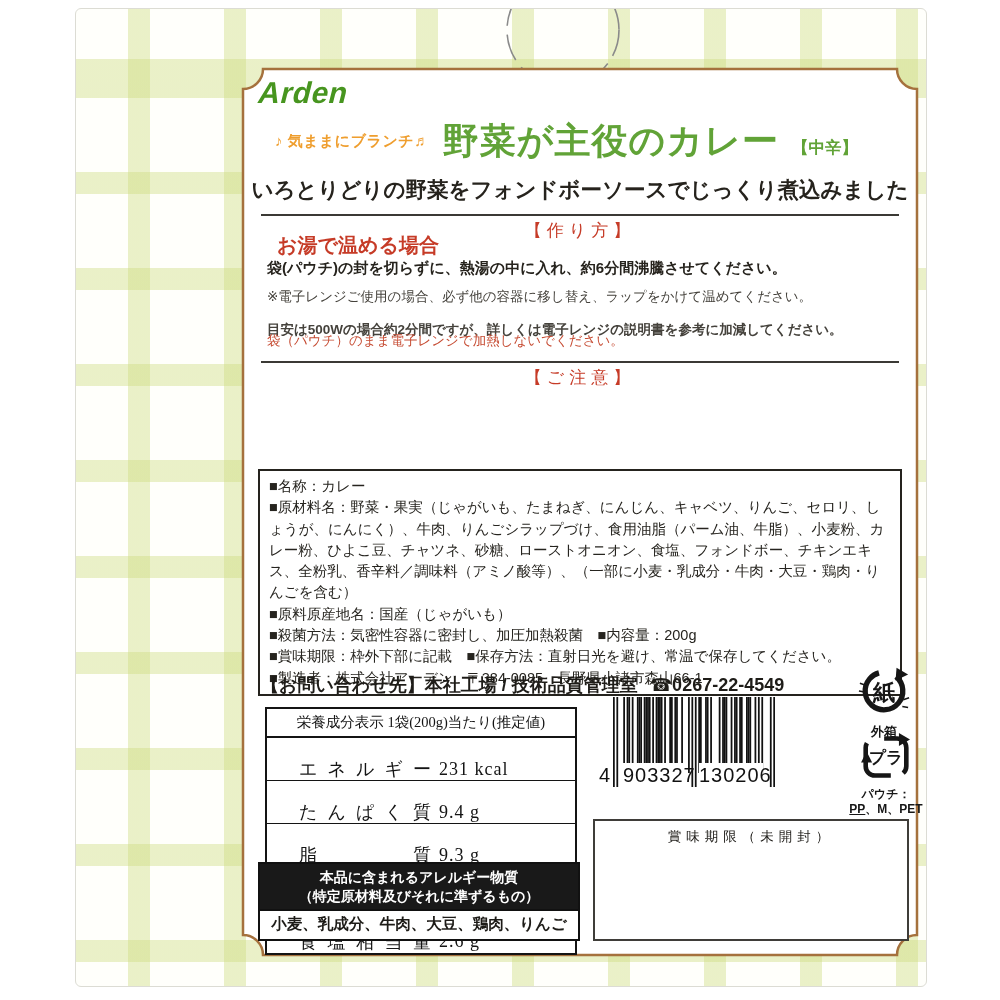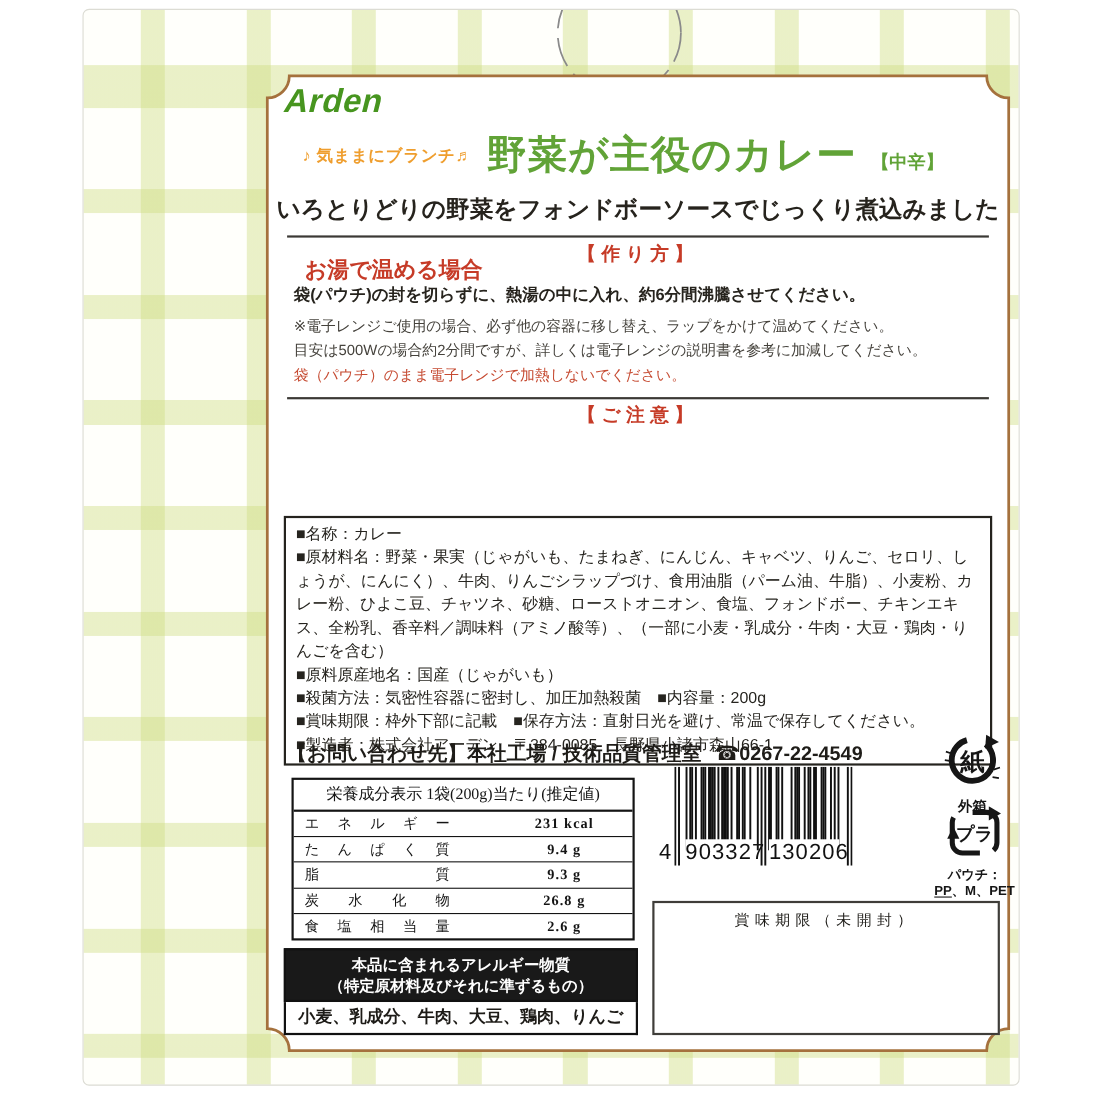--- a/index.html
+++ b/index.html
@@ -19,42 +19,42 @@
   .abs{position:absolute;}
   .logo{left:18px;top:9px;font-size:30px;font-weight:bold;color:#47951f;letter-spacing:.5px;}
   .logo .slant{display:inline-block;transform:skewX(-14deg);}
   .title-row{left:34px;top:50px;width:630px;display:flex;align-items:baseline;gap:13px;white-space:nowrap;}
   .tagline{font-size:15px;font-weight:bold;color:#ef9e2e;position:relative;top:-7px;letter-spacing:.5px;}
   .main-title{font-size:36px;font-weight:bold;color:#61a337;font-family:"Liberation Serif","DejaVu Serif",serif;letter-spacing:1px;}
   .spice{font-size:16.5px;font-weight:bold;color:#61a337;}
   .subtitle{left:0;top:108px;width:678px;text-align:center;font-size:21.5px;font-weight:bold;color:#26231d;}
   .divider{left:20px;width:638px;height:0;border-top:2px solid #3b3935;}
   .d1{top:147px;} .d2{top:294px;}
-  .sec-head{left:0;width:678px;text-align:center;font-size:17px;font-weight:bold;color:#c63b27;letter-spacing:5px;}
+  .sec-head{left:0;width:678px;text-align:center;font-size:17px;font-weight:normal;color:#c63b27;letter-spacing:5px;}
   .howto-head{top:152px;}
   .boil-head{left:36px;top:165px;font-size:20px;font-weight:bold;color:#c63b27;}
   .boil-text{left:26px;top:192px;font-size:15px;font-weight:bold;color:#26231d;}
   .mw-note{left:26px;font-size:13.5px;color:#45423c;}
-  .n1{top:221px;} .n2{top:243px;}
+  .n1{top:221px;} .n2{top:254px;font-weight:bold;}
   .mw-warn{left:26px;top:265px;font-size:13.5px;color:#c64b32;}
   .caution-head{top:299px;}
   .caution-list{left:24px;top:321px;width:640px;font-size:14px;line-height:21px;color:#c2503a;}
   .caution-list div{padding-left:19px;text-indent:-19px;}
   .info-box{left:17px;top:402px;width:622px;border:2px solid #25231e;padding:5px 9px;
             font-size:14.5px;line-height:21.3px;color:#26241f;}
   .contact{left:20px;top:606px;font-size:18px;font-weight:bold;color:#1e1c18;white-space:nowrap;}
   .contact .gap{margin-left:12px;}
   .nutrition{left:24px;top:640px;width:308px;border:2.5px solid #141414;color:#141414;
              font-family:"Liberation Serif","DejaVu Serif",serif;background:#fff;}
   .nut-title{height:27px;line-height:27px;text-align:center;font-size:14.5px;border-bottom:2px solid #141414;}
   .nut-row{height:22.2px;display:flex;justify-content:space-between;align-items:center;
-           padding:0 10px;font-size:13px;border-bottom:1.5px solid #141414;}
+           padding:0 32px;font-size:18px;border-bottom:1.5px solid #141414;margin-top:20px;}
   .nut-row:last-child{border-bottom:none;}
   .nut-label{display:inline-block;width:132px;text-align:justify;text-align-last:justify;}
-  .nut-value{display:inline-block;width:104px;text-align:center;letter-spacing:1px;font-weight:bold;}
+  .nut-value{display:inline-block;width:104px;text-align:left;letter-spacing:1px;}
   .allergy{left:17px;top:795px;width:322px;}
   .allergy-head{background:#191919;color:#fff;border:2px solid #111;text-align:center;
                 font-size:14px;font-weight:bold;line-height:18.5px;padding:4px 17px;}
   .allergy-body{border:2px solid #111;border-top:none;background:#fff;text-align:center;
                 font-size:15.5px;font-weight:bold;color:#1d1b17;padding:3px 0 4px;}
   .barcode-block{left:358px;top:630px;width:182px;height:112px;}
   .barcode-bars{position:absolute;left:14px;top:0;}
   .bc-digit{position:absolute;top:66px;font-size:20px;color:#111;background:#fff;height:24px;line-height:24px;}
   .bc-first{left:0;}
   .bc-g1{left:24px;width:64px;text-align:center;letter-spacing:1px;}

